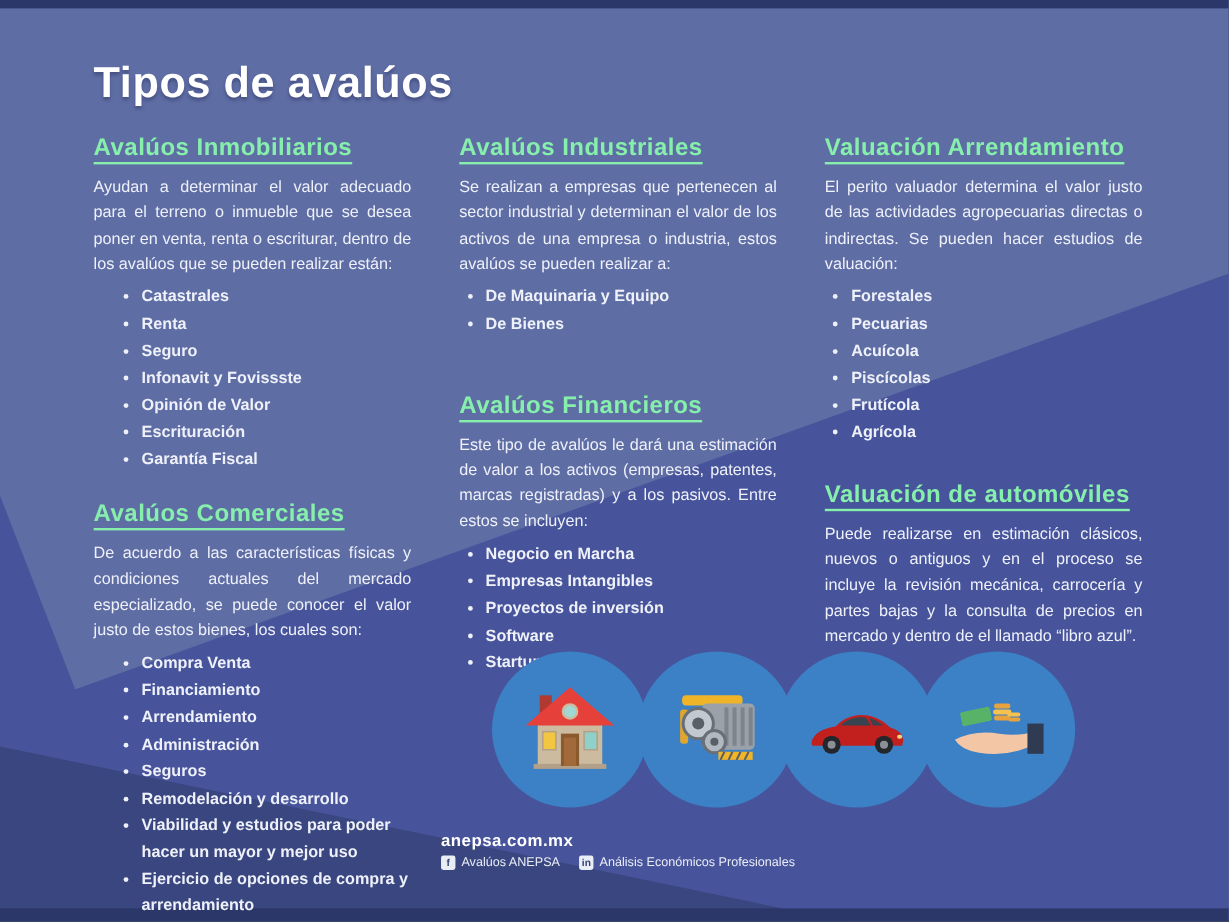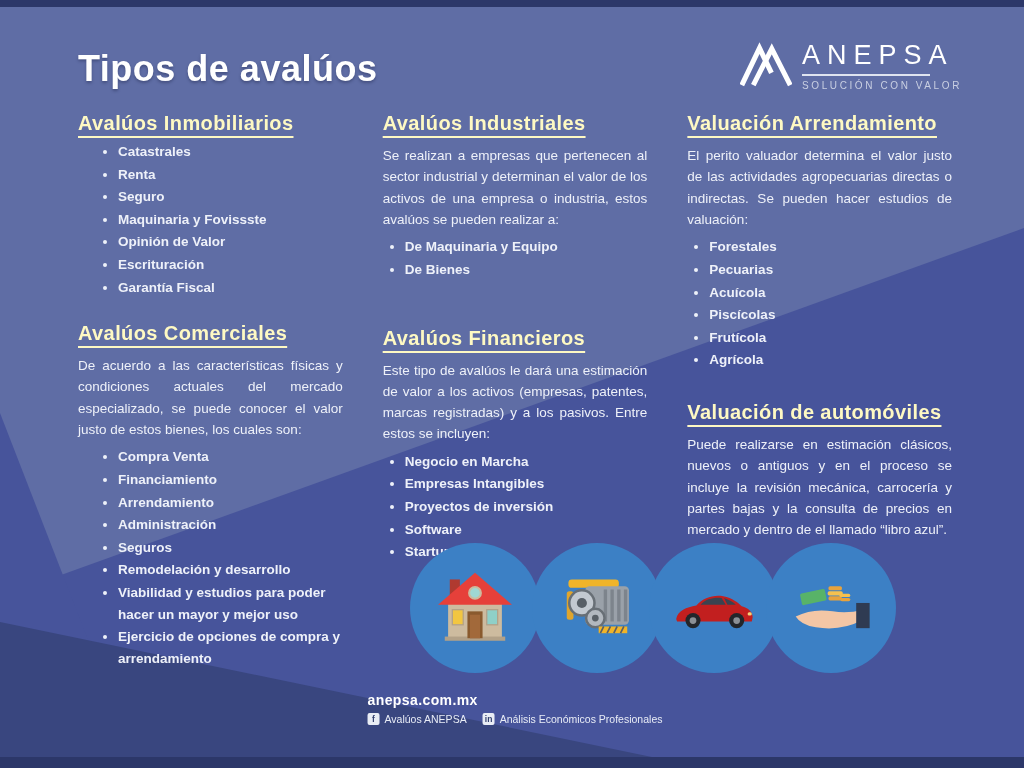--- a/index.html
+++ b/index.html
@@ -22,21 +22,21 @@
   .logo{position:absolute;right:62px;top:38px;display:flex;align-items:center;gap:10px;}
   .logo-text{display:flex;flex-direction:column;align-items:flex-start;}
   .logo-name{font-size:27px;letter-spacing:7px;font-weight:normal;color:#fff;line-height:1;}
   .logo-rule{width:128px;height:2px;background:#dfe4f0;margin:5px 0 4px;}
   .logo-tagline{font-size:10px;letter-spacing:2.6px;color:#c9cfe2;}
 
   
   .cols{position:absolute;left:78px;top:112px;width:874px;display:flex;gap:40px;}
   .col{flex:1;min-width:0;}
   .section-heading{
-    font-size:20px;font-weight:600;letter-spacing:.4px;color:#fef9c3;
+    font-size:20px;font-weight:600;letter-spacing:.4px;color:#86efac;
     text-decoration:underline;text-underline-offset:6px;text-decoration-thickness:1.5px;
   }
   .section-body{
     margin:10px 0 6px;font-size:13.5px;line-height:1.58;color:#eef1f9;
     text-align:justify;
   }
   .bullets{margin:6px 0 0;padding-left:22px;list-style:disc;}
   .bullets.indent{padding-left:40px;}
   .bullets li{font-size:13.5px;line-height:1.6;color:#eef1f9;margin:1px 0;font-weight:bold;}
   .sec2{margin-top:24px;}
@@ -74,44 +74,32 @@
     <polygon points="0,413 92,650 0,650" fill="#47549b"></polygon>
     <polygon points="0,622 705,768 0,768" fill="#39467f"></polygon>
     <rect x="0" y="0" width="1024" height="7" fill="#2c3769"></rect>
     <rect x="0" y="757" width="1024" height="11" fill="#2c3769"></rect>
   </svg>
 
   <div class="content">
 
     <div class="page-title">Tipos de avalúos</div>
 
-    <div class="logo">
-      <span>
-        <svg width="52" height="52" viewBox="0 0 72 62" fill="none">
-          <path d="M4 57 L27 9 L42 40" stroke="#ffffff" stroke-width="7" stroke-linecap="square"></path>
-          <path d="M20 57 L44 10 L68 57" stroke="#ffffff" stroke-width="7" stroke-linecap="square"></path>
-        </svg>
-      </span>
-      <span class="logo-text">
-        <span class="logo-name">ANEPSA</span>
-        <span class="logo-rule"></span>
-        <span class="logo-tagline">SOLUCIÓN CON VALOR</span>
-      </span>
-    </div>
 
     <div class="cols">
 
       <div class="col col-1">
         <div class="sec1">
           <div class="section-heading">Avalúos Inmobiliarios</div>
+          <p class="section-body">Ayudan a determinar el valor adecuado para el terreno o inmueble que se desea poner en venta, renta o escriturar, dentro de los avalúos que se pueden realizar están:</p>
           <ul class="bullets indent">
               <li>Catastrales</li>
               <li>Renta</li>
               <li>Seguro</li>
-              <li>Maquinaria y Fovissste</li>
+              <li>Infonavit y Fovissste</li>
               <li>Opinión de Valor</li>
               <li>Escrituración</li>
               <li>Garantía Fiscal</li>
             </ul>
         </div>
         <div class="sec2">
           <div class="section-heading">Avalúos Comerciales</div>
           <p class="section-body">De acuerdo a las características físicas y condiciones actuales del mercado especializado, se puede conocer el valor justo de estos bienes, los cuales son:</p>
           <ul class="bullets indent">
               <li>Compra Venta</li>

